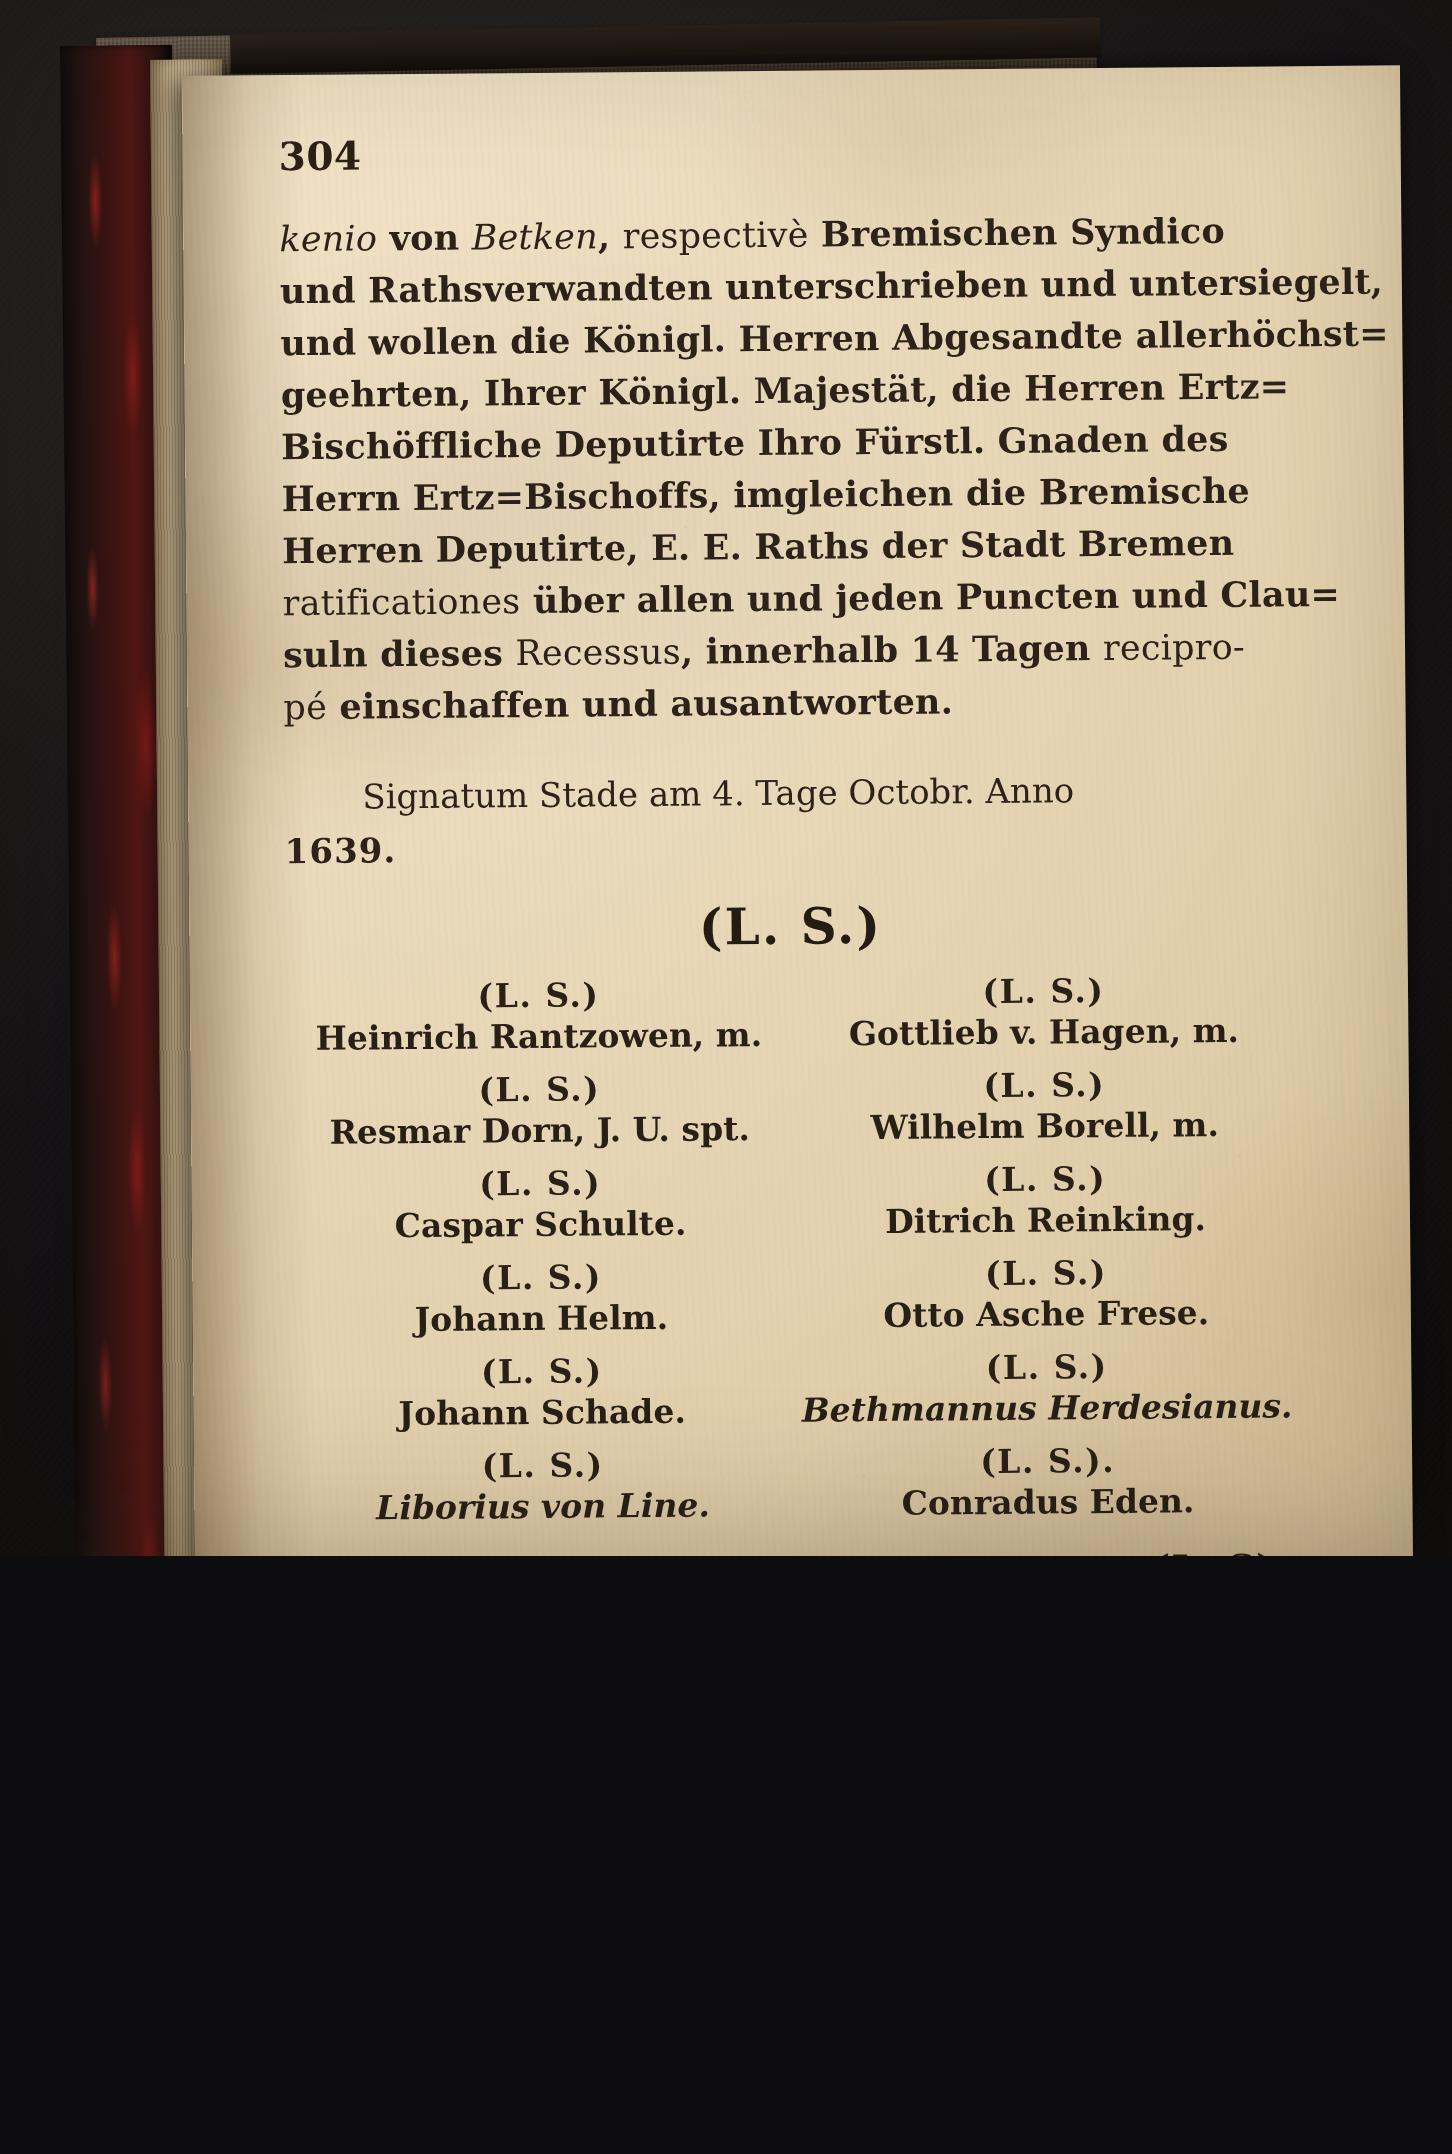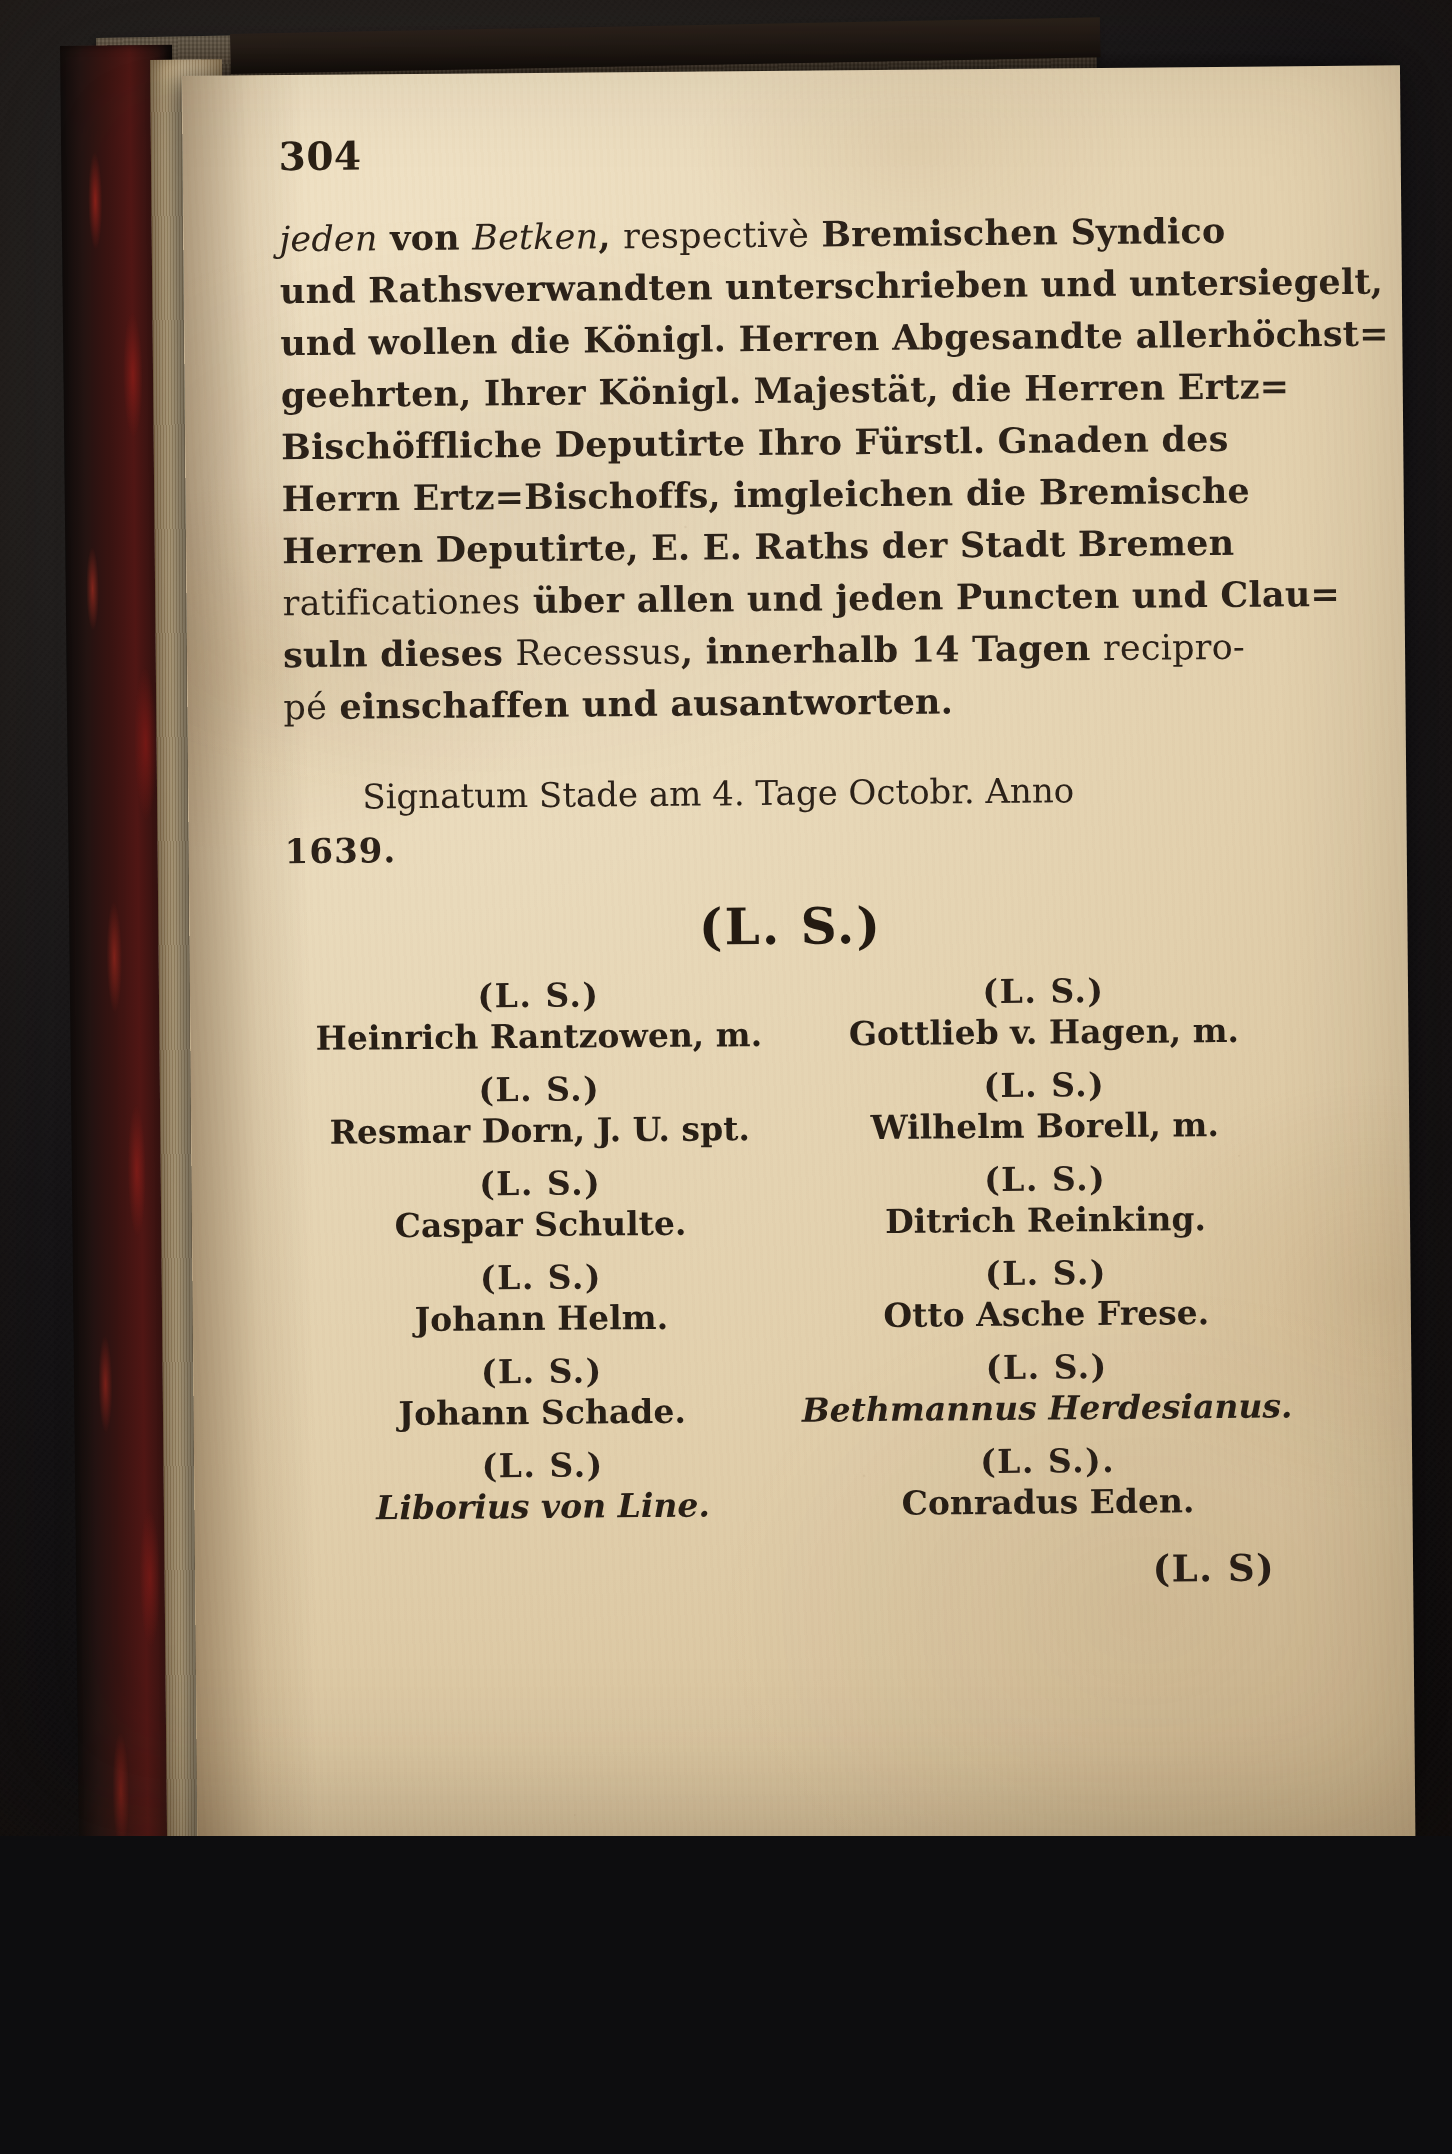--- a/index.html
+++ b/index.html
@@ -1,17 +1,17 @@
 <!DOCTYPE html>
 <html><head>
 <meta charset="utf-8">
 <style>
   html,body{margin:0;padding:0;background:#0d0d0f;}
   #shot{
-    position:relative;width:1452px;height:1836px;overflow:hidden;
+    position:relative;width:1452px;height:1556px;overflow:hidden;
     background:#c4b5fd;
     font-family:"DejaVu Serif", serif;
   }
   
   .backdrop{position:absolute;inset:0;
     background:
       radial-gradient(120% 90% at 30% 20%, #2a2724 0%, #141316 55%, #0b0a0c 100%);
   }
   .backdrop-grain{position:absolute;inset:0;opacity:.5;
     background-image:
@@ -141,21 +141,21 @@
   <div class="leaf">
     <div class="leaf-fibre"></div>
     <div class="leaf-stain"></div>
     <div class="gutter-shade"></div>
 
     <div class="page-content">
 
       <div class="folio">304</div>
 
       <div class="body" id="body-lines">
-          <div class="bline"><span class="bl-ital">jeden</span><span class="bl-blk"> von </span><span class="bl-ital">Betken</span><span class="bl-blk">, </span><span class="bl-rom">respectivè</span><span class="bl-blk"> Bremischen Syndico</span></div>
+          <div class="bline"><span class="bl-ital">kenio</span><span class="bl-blk"> von </span><span class="bl-ital">Betken</span><span class="bl-blk">, </span><span class="bl-rom">respectivè</span><span class="bl-blk"> Bremischen Syndico</span></div>
           <div class="bline"><span class="bl-blk">und Rathsverwandten unterschrieben und untersiegelt,</span></div>
           <div class="bline"><span class="bl-blk">und wollen die Königl. Herren Abgesandte allerhöchst=</span></div>
           <div class="bline"><span class="bl-blk">geehrten,  Ihrer Königl. Majestät,  die Herren Ertz=</span></div>
           <div class="bline"><span class="bl-blk">Bischöffliche Deputirte Ihro Fürstl. Gnaden des</span></div>
           <div class="bline"><span class="bl-blk">Herrn Ertz=Bischoffs,  imgleichen die Bremische</span></div>
           <div class="bline"><span class="bl-blk">Herren Deputirte, E. E. Raths der Stadt Bremen</span></div>
           <div class="bline"><span class="bl-rom">ratificationes</span><span class="bl-blk"> über allen und jeden Puncten und Clau=</span></div>
           <div class="bline"><span class="bl-blk">suln dieses </span><span class="bl-rom">Recessus</span><span class="bl-blk">, innerhalb 14 Tagen </span><span class="bl-rom">recipro-</span></div>
           <div class="bline"><span class="bl-rom">pé</span><span class="bl-blk"> einschaffen und ausantworten.</span></div>
         </div>

